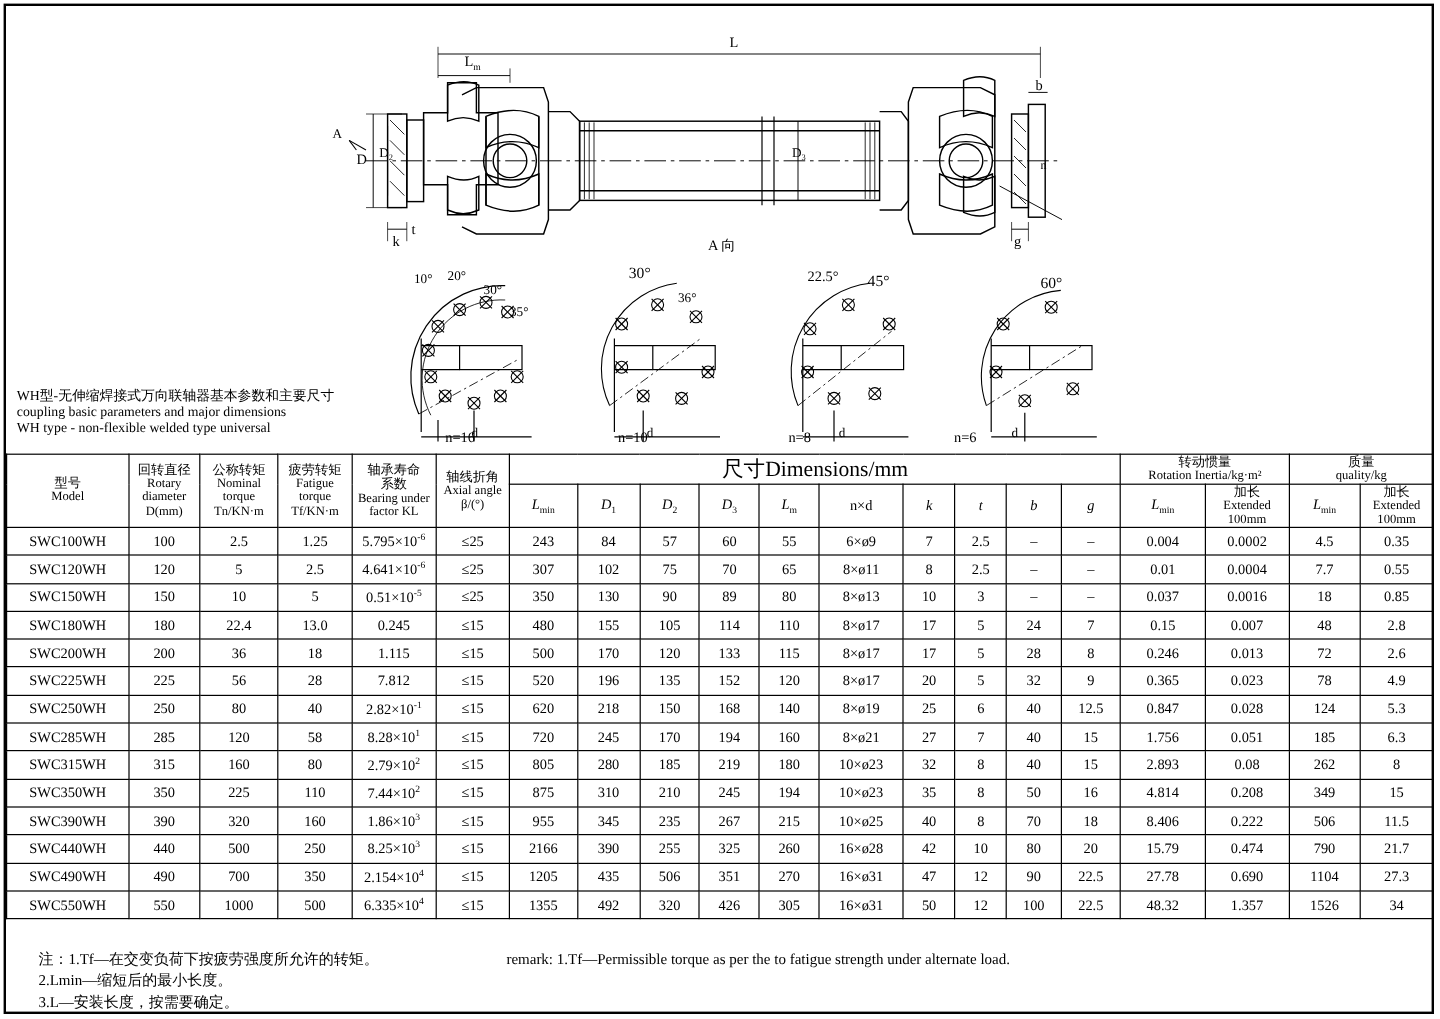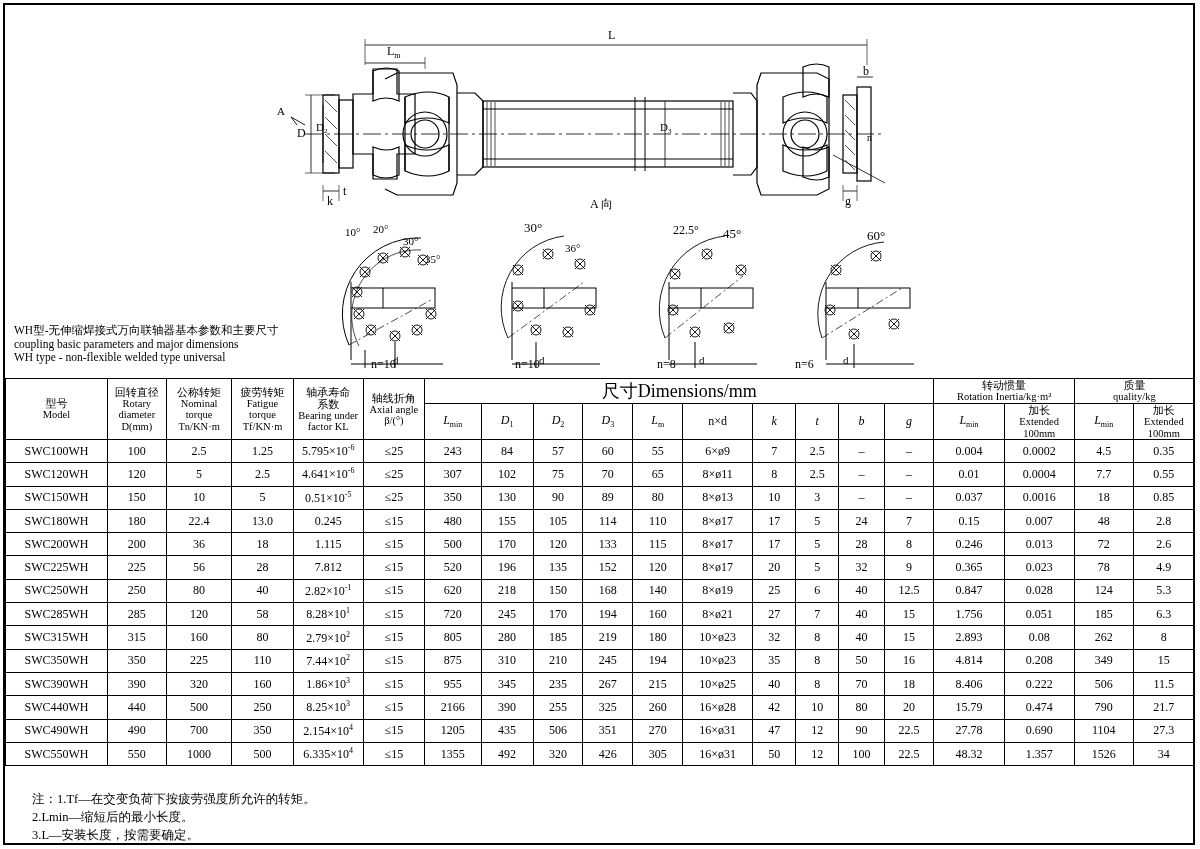--- a/index.html
+++ b/index.html
@@ -758,14 +758,15 @@
     </tbody>
 </table>
 
 <div class="notes">
   <div class="cn">
     <div>注：1.Tf—在交变负荷下按疲劳强度所允许的转矩。</div>
     <div>2.Lmin—缩短后的最小长度。</div>
     <div>3.L—安装长度，按需要确定。</div>
   </div>
   <div class="en">
+    <div>remark: 1.Tf—Permissible torque as per the to fatigue strength under alternate load.</div>
   </div>
 </div>
 
 </body></html>

